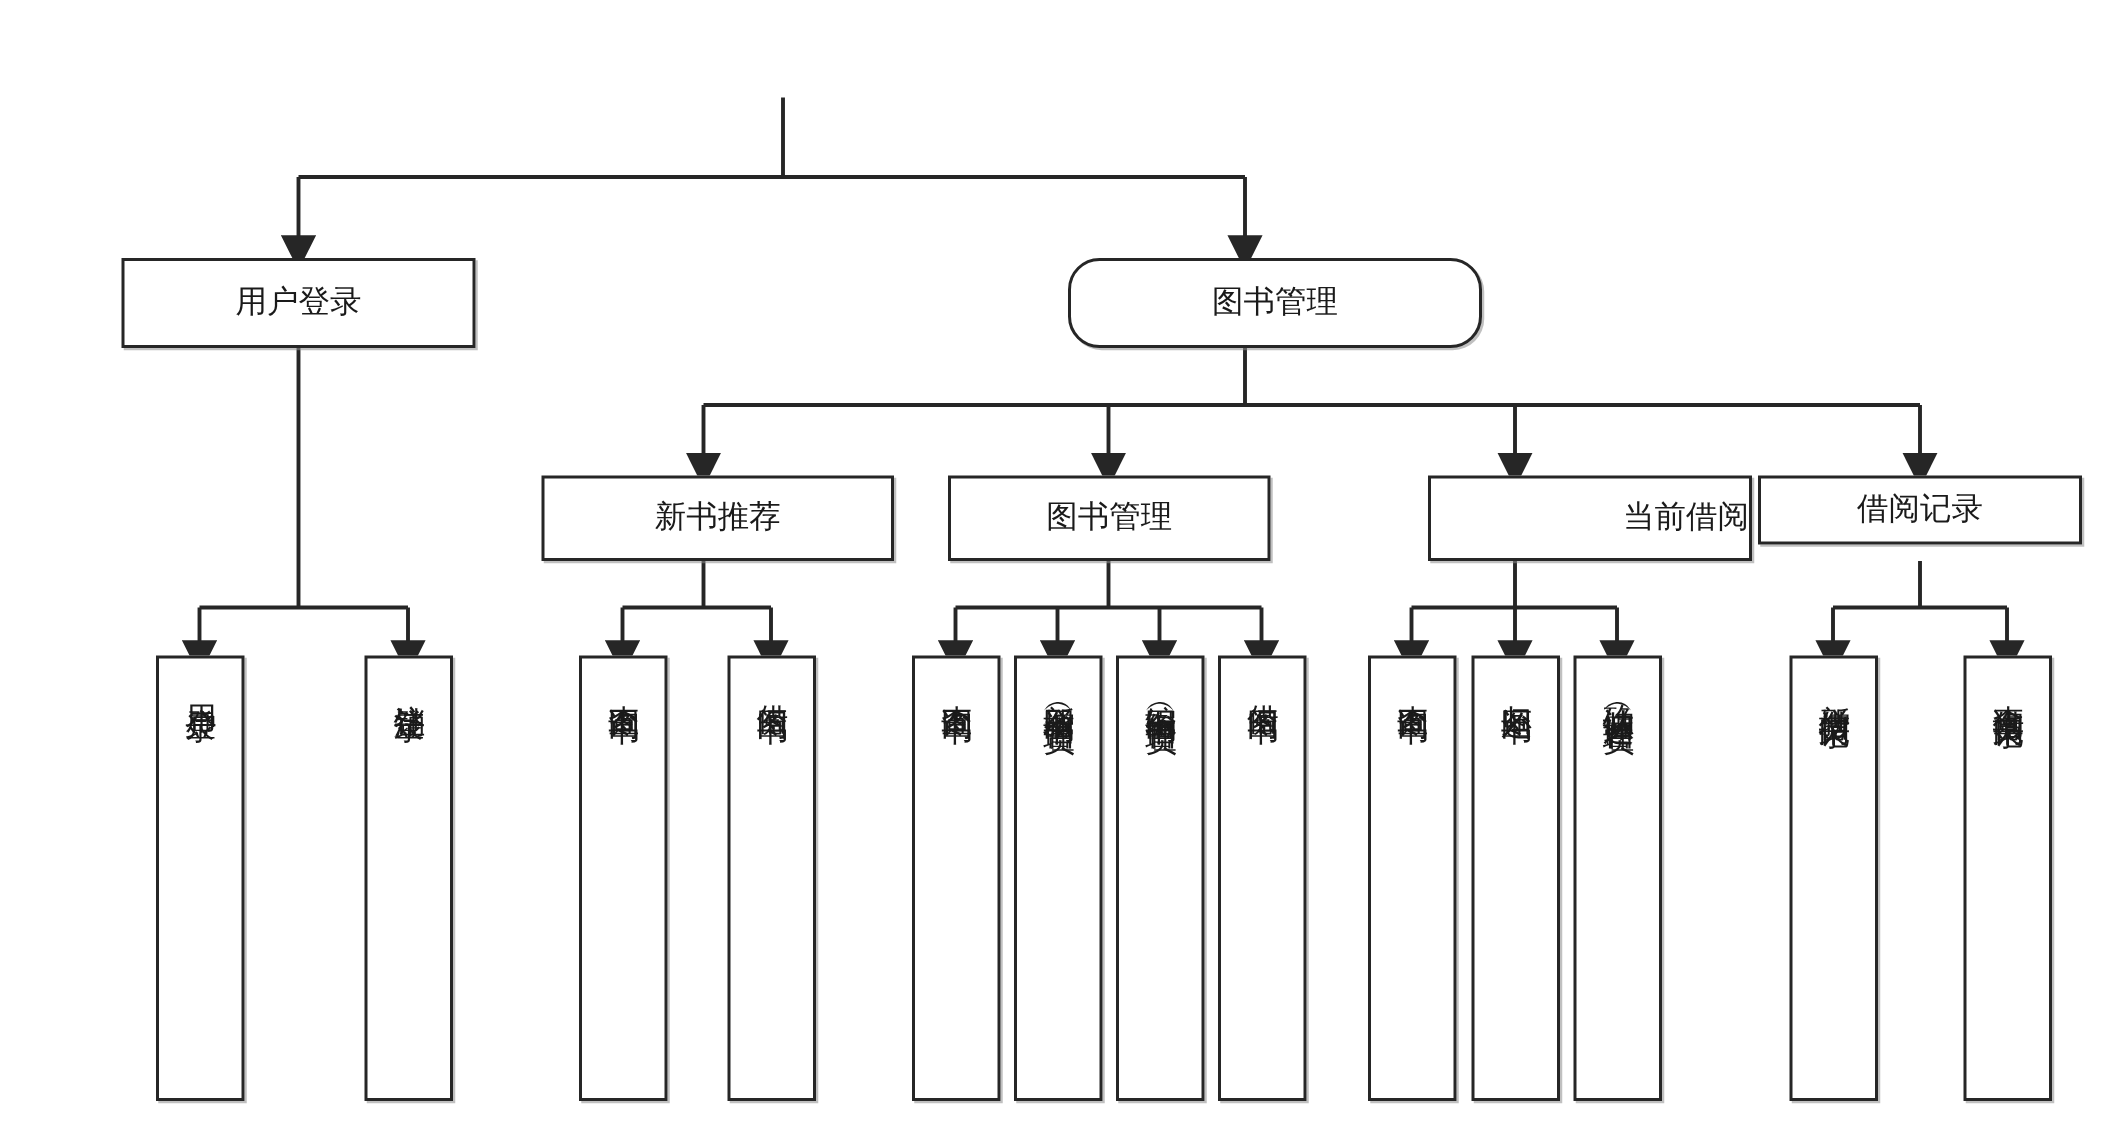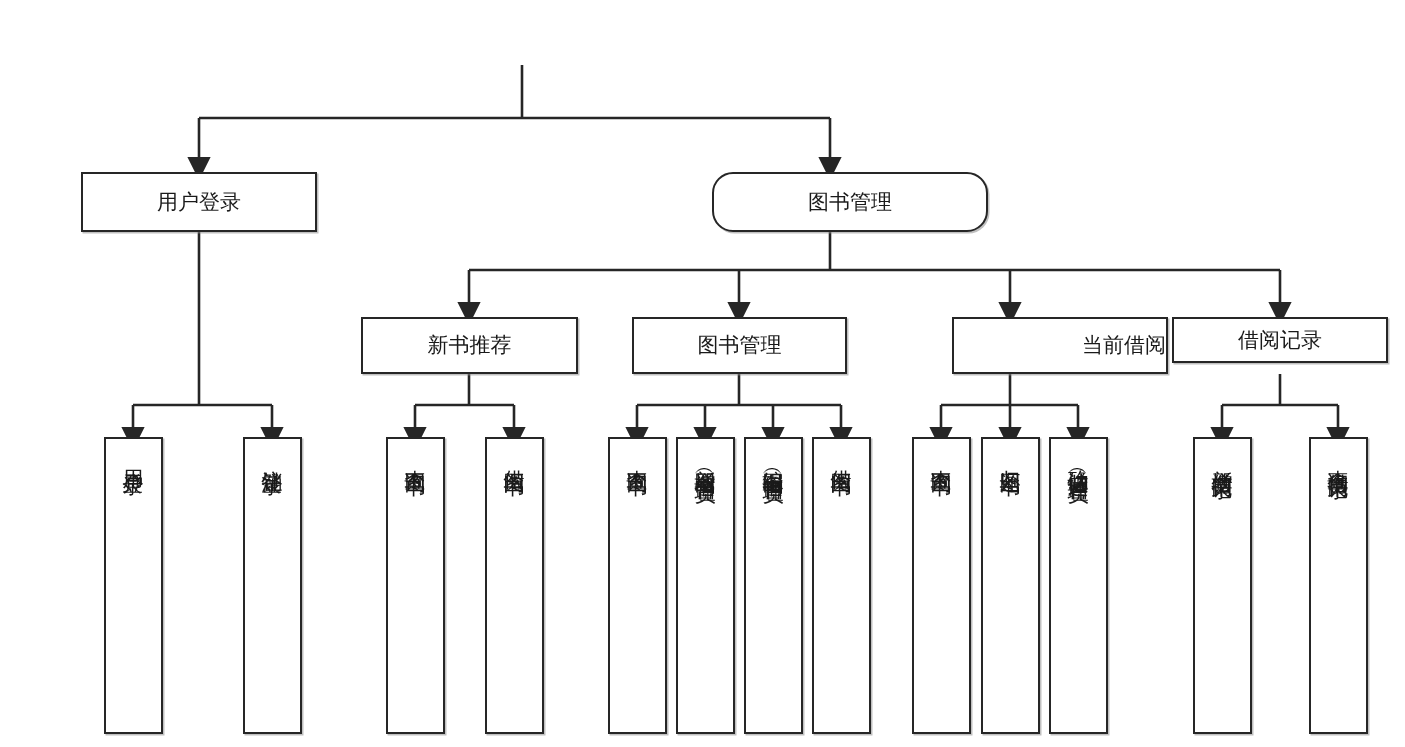--- a/index.html
+++ b/index.html
@@ -126,21 +126,21 @@
   </svg>
 
 
   <div class="node h" style="left:81px; top:172px; width:236px; height:60px;">
     <span class="label">用户登录</span>
   </div>
   <div class="node h" style="left:712px; top:172px; width:276px; height:60px;border-radius:21px;">
     <span class="label">图书管理</span>
   </div>
 
-  <div class="node h" style="left:361px; top:317px; width:217px; height:57px;align-items:center;">
+  <div class="node h" style="left:361px; top:317px; width:235px; height:57px;align-items:center;">
     <span class="label">新书推荐</span>
   </div>
   <div class="node h" style="left:632px; top:317px; width:215px; height:57px;">
     <span class="label">图书管理</span>
   </div>
   <div class="node h" style="left:952px; top:317px; width:216px; height:57px;justify-content:flex-end;">
     <span class="label">当前借阅</span>
   </div>
   <div class="node h" style="left:1172px; top:317px; width:216px; height:46px;">
     <span class="label">借阅记录</span>

